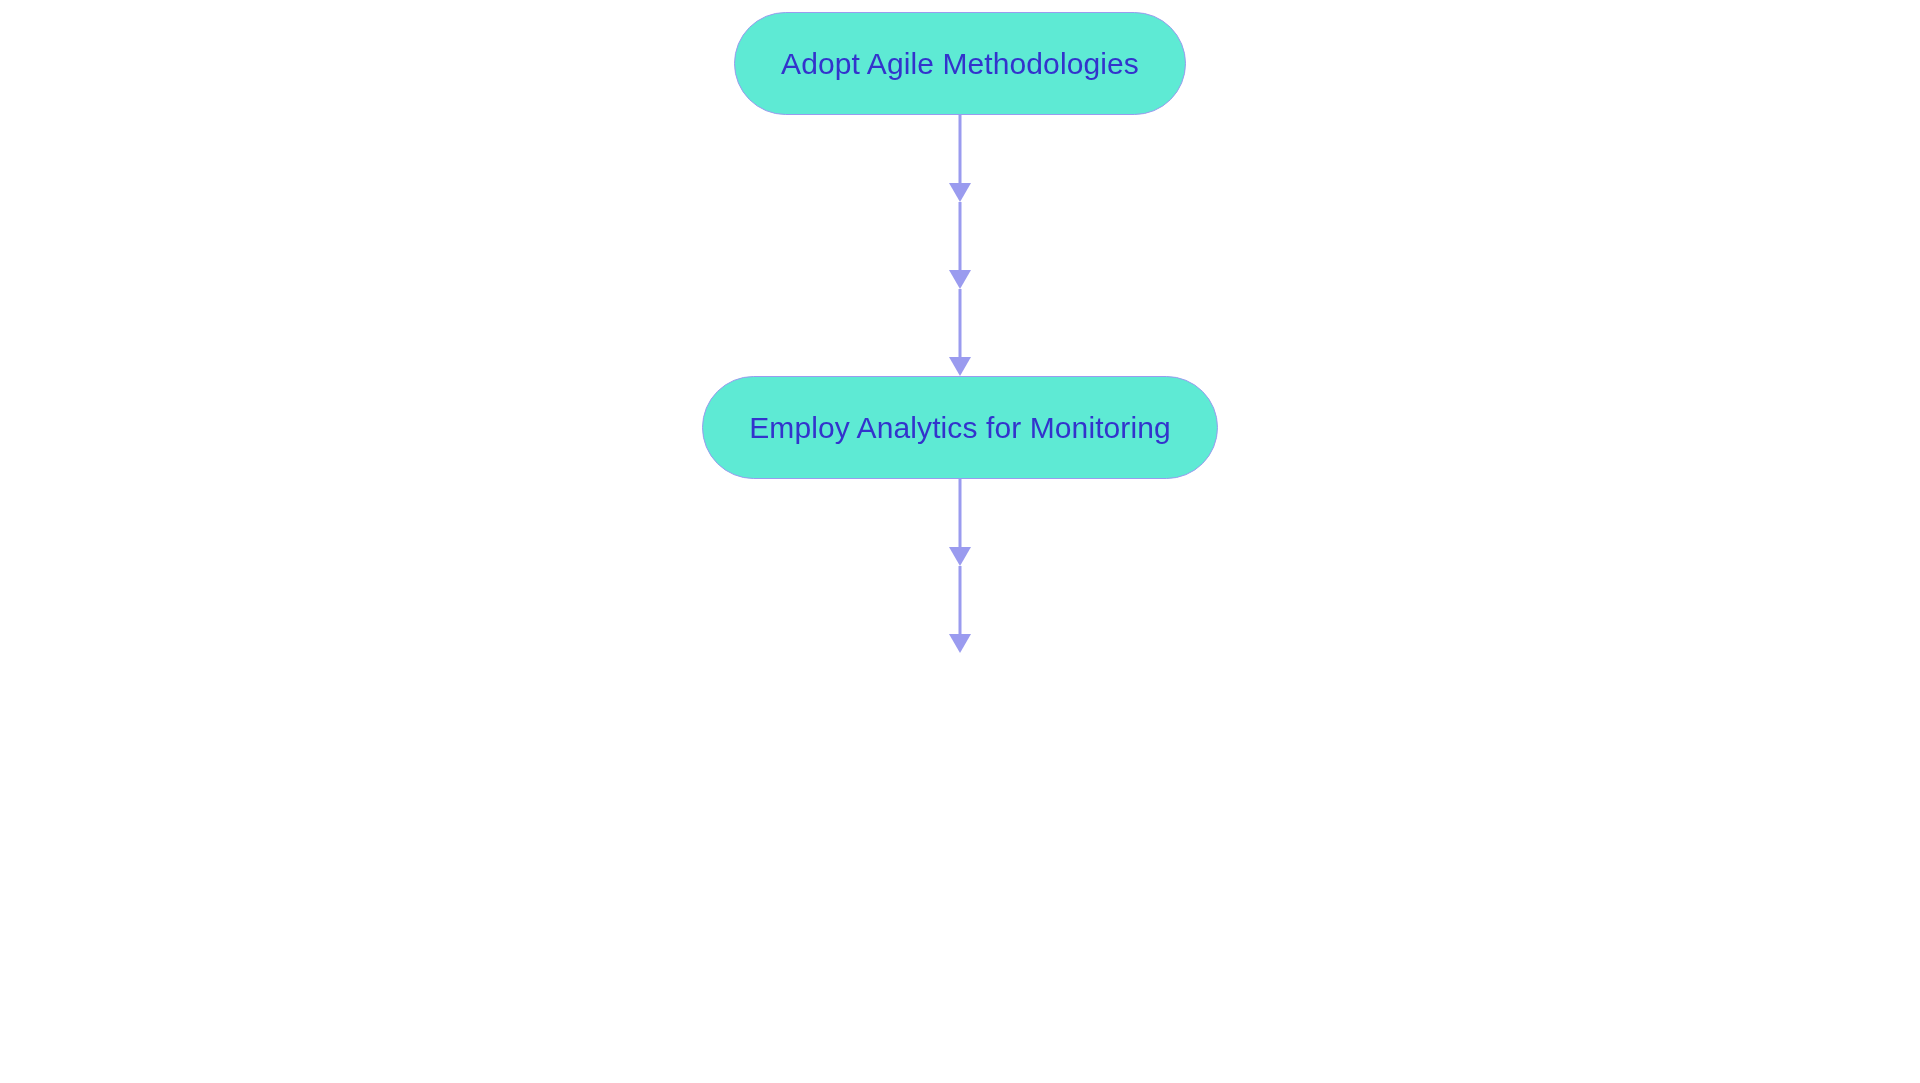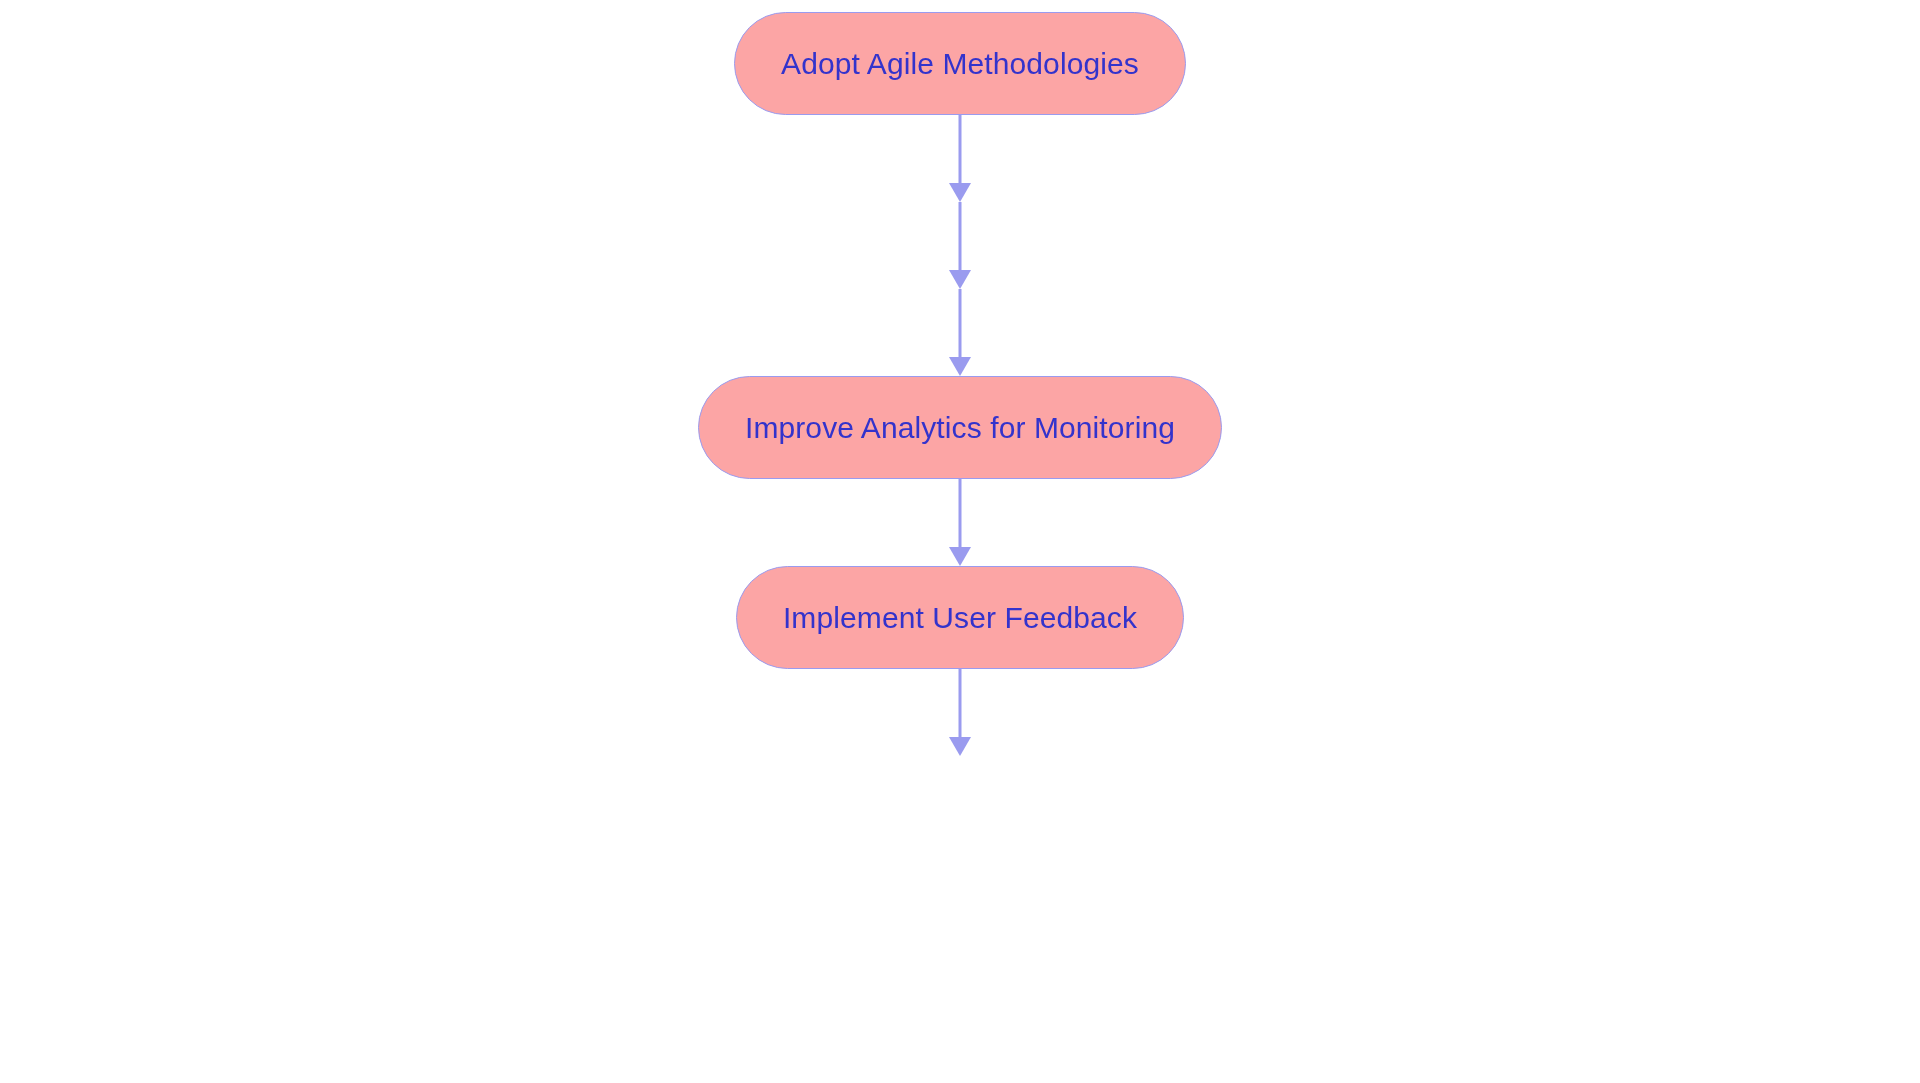--- a/index.html
+++ b/index.html
@@ -31,21 +31,21 @@
     display: flex;
     flex-direction: column;
     align-items: center;
     justify-content: flex-start;
   }
 
   .flow-node {
     box-sizing: border-box;
     height: 103px;
     border-radius: 52px;
-    background: #fca5a5;
+    background: #5eead4;
     border: 1.6px solid #9a9bef;
     color: #3333cc;
     display: flex;
     align-items: center;
     justify-content: center;
     font-size: 30px;
     font-weight: 400;
     letter-spacing: 0.1px;
     white-space: nowrap;
     padding: 0 46px;
@@ -109,31 +109,28 @@
       <div class="conn-head"></div>
     </div>
 
 
     <div class="flow-connector">
       <div class="conn-line"></div>
       <div class="conn-head"></div>
     </div>
 
     <div class="flow-node">
-      <span class="node-label">Improve Analytics for Monitoring</span>
+      <span class="node-label">Employ Analytics for Monitoring</span>
     </div>
 
     <div class="flow-connector">
       <div class="conn-line"></div>
       <div class="conn-head"></div>
     </div>
 
-    <div class="flow-node">
-      <span class="node-label">Implement User Feedback</span>
-    </div>
 
     <div class="flow-connector">
       <div class="conn-line"></div>
       <div class="conn-head"></div>
     </div>
 
 
   </div>
 </div>
 

